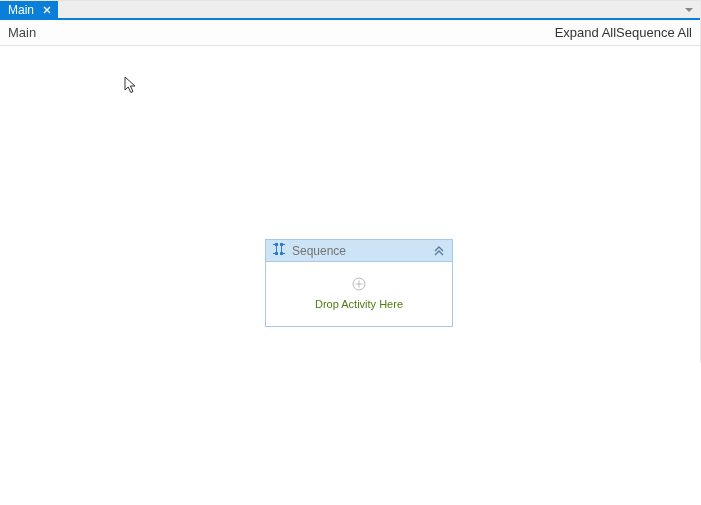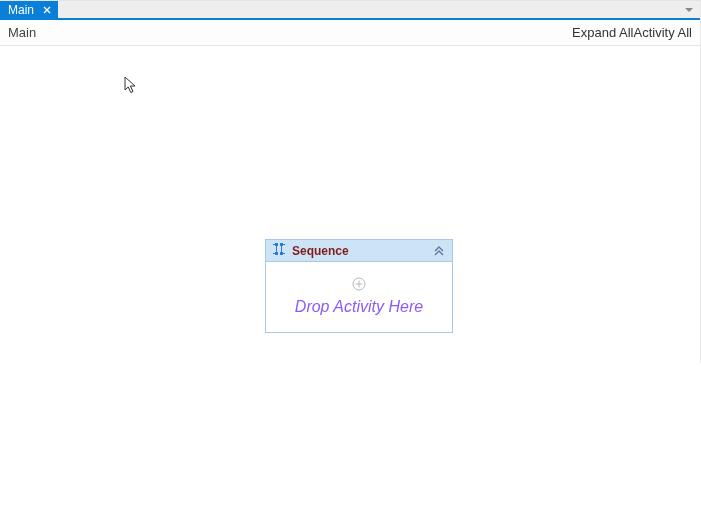--- a/index.html
+++ b/index.html
@@ -92,43 +92,42 @@
     background: #cde4f6;
     border-bottom: 1px solid #a7c9e7;
     display: flex;
     align-items: center;
     padding: 0 6px;
     gap: 6px;
   }
   .activity-title {
     flex: 1;
     font-size: 12px;
-    font-weight: 700;
-    color: #7f1d1d;
+    font-weight: 400;
+    color: #737373;
   }
   .collapse-btn {
     width: 14px; height: 14px;
     display: flex; align-items: center; justify-content: center;
     cursor: pointer;
   }
   .activity-body {
     padding: 14px 8px 16px;
     display: flex;
     flex-direction: column;
     align-items: center;
     gap: 6px;
   }
   .plus-circle {
     width: 16px; height: 16px;
     display:flex; align-items:center; justify-content:center;
   }
   .drop-hint {
-    color: #8b5cf6;
-    font-style: italic;
-    font-size: 16px;
+    color: #4d7c0f;
+    font-size: 11px;
   }
 </style>
 </head>
 <body>
 
 <div class="window">
 
   <div class="tabstrip">
     <div class="tab">
       <span>Main</span>
@@ -142,21 +141,21 @@
       <svg width="8" height="5" viewBox="0 0 8 5">
           <path d="M0 0 L4 4 L8 0" fill="#888"></path>
         </svg>
     </div>
   </div>
 
   <div class="breadcrumb-bar">
     <span class="breadcrumb-item">Main</span>
     <span class="spacer"></span>
     <span class="link-btn">Expand All</span>
-    <span class="link-btn">Activity All</span>
+    <span class="link-btn">Sequence All</span>
   </div>
 
   <div class="canvas-area">
 
     <div class="cursor">
       <svg width="14" height="20" viewBox="0 0 14 20">
         <path d="M1 1 L1 14 L4.2 11 L6.8 16.5 L9 15.5 L6.4 10 L11 10 Z" fill="#fff" stroke="#333" stroke-width="1"></path>
       </svg>
     </div>
 

